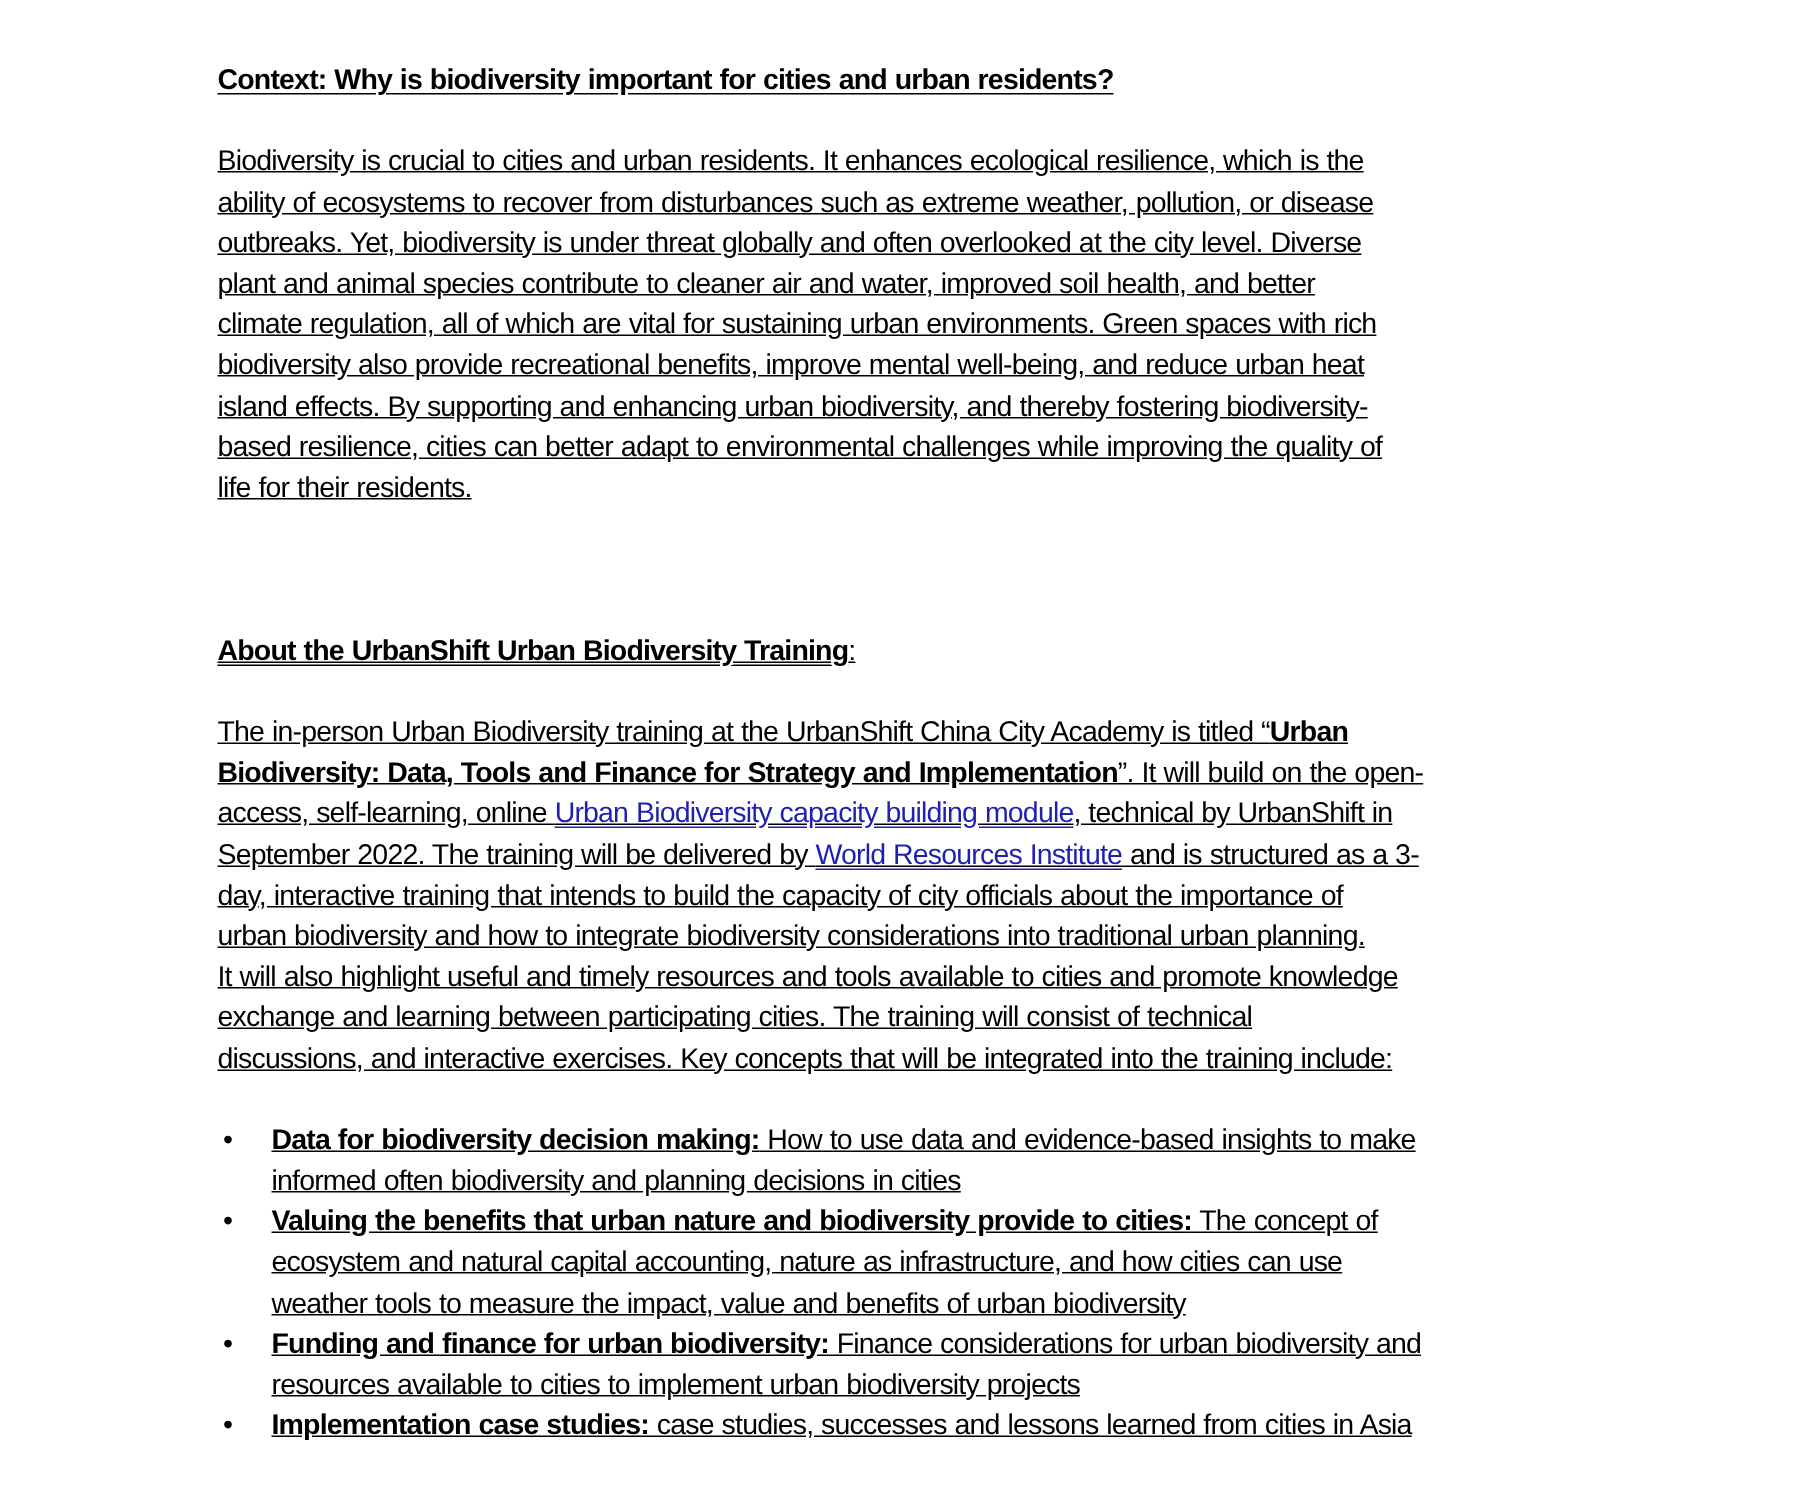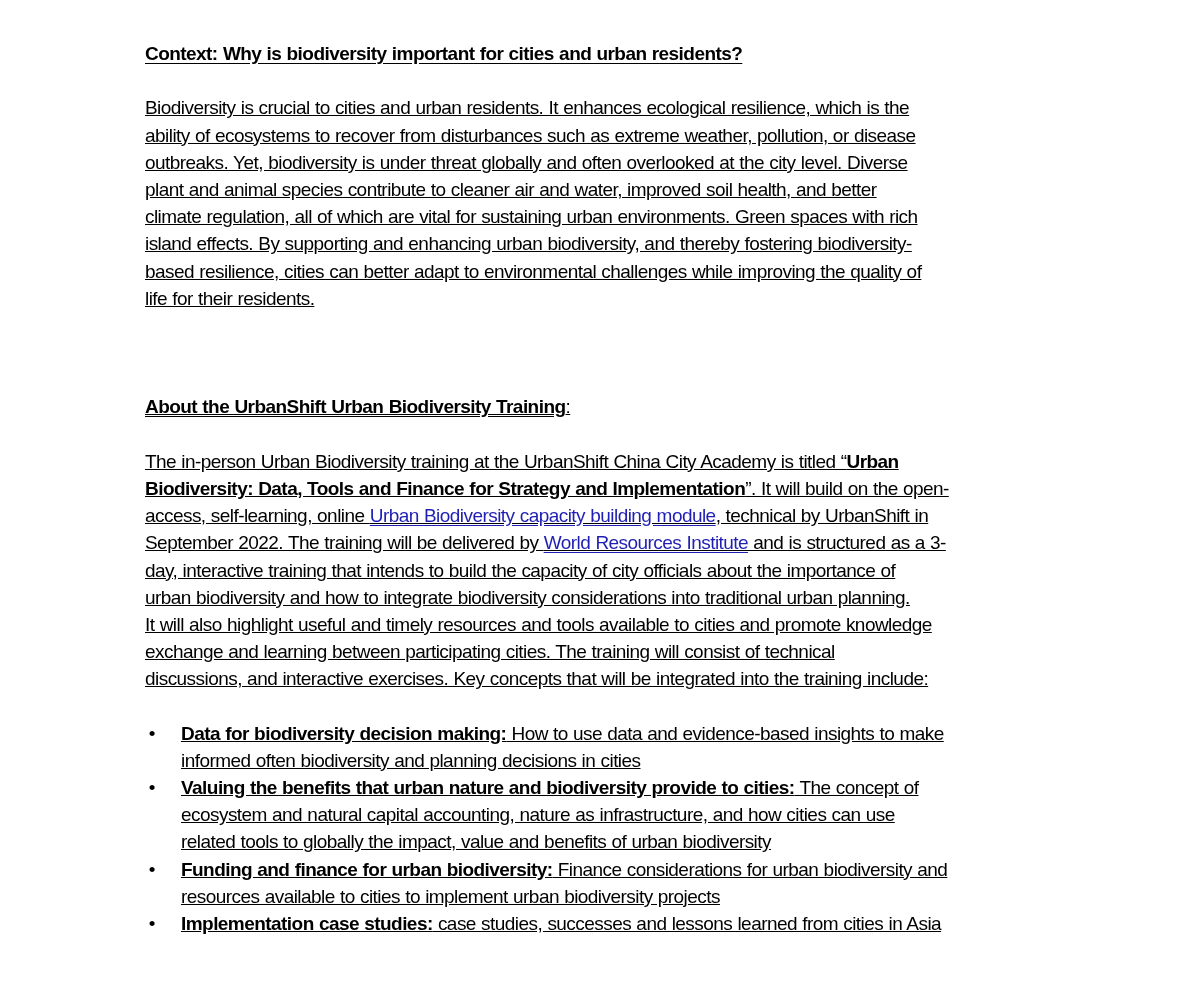--- a/index.html
+++ b/index.html
@@ -69,20 +69,21 @@
 <div class="page">
 
   <div class="line heading">Context: Why is biodiversity important for cities and urban residents? </div>
   <div class="gap-1"></div>
   <div>
     <div class="line">Biodiversity is crucial to cities and urban residents. It enhances ecological resilience, which is the</div>
     <div class="line">ability of ecosystems to recover from disturbances such as extreme weather, pollution, or disease</div>
     <div class="line">outbreaks. Yet, biodiversity is under threat globally and often overlooked at the city level. Diverse</div>
     <div class="line">plant and animal species contribute to cleaner air and water, improved soil health, and better</div>
     <div class="line">climate regulation, all of which are vital for sustaining urban environments. Green spaces with rich</div>
+    <div class="line">biodiversity also provide recreational benefits, improve mental well-being, and reduce urban heat</div>
     <div class="line">island effects. By supporting and enhancing urban biodiversity, and thereby fostering biodiversity-</div>
     <div class="line">based resilience, cities can better adapt to environmental challenges while improving the quality of</div>
     <div class="line">life for their residents.</div>
   </div>
 
   <div class="gap-big"></div>
 
   <div class="line">
     <span class="heading">About the UrbanShift Urban Biodiversity Training</span><span>:</span>
   </div>
@@ -115,21 +116,21 @@
     <div class="bullet-item">
       <span class="bullet-dot">•</span>
       <div class="line"><span class="bold">Data for biodiversity decision making:</span><span> How to use data and evidence-based insights to make</span></div>
       <div class="line">informed often biodiversity and planning decisions in cities</div>
     </div>
 
     <div class="bullet-item">
       <span class="bullet-dot">•</span>
       <div class="line"><span class="bold">Valuing the benefits that urban nature and biodiversity provide to cities:</span><span> The concept of</span></div>
       <div class="line">ecosystem and natural capital accounting, nature as infrastructure, and how cities can use</div>
-      <div class="line">related tools to globally the impact, value and benefits of urban biodiversity</div>
+      <div class="line">weather tools to measure the impact, value and benefits of urban biodiversity</div>
     </div>
 
     <div class="bullet-item">
       <span class="bullet-dot">•</span>
       <div class="line"><span class="bold">Funding and finance for urban biodiversity:</span><span> Finance considerations for urban biodiversity and</span></div>
       <div class="line">resources available to cities to implement urban biodiversity projects</div>
     </div>
 
     <div class="bullet-item">
       <span class="bullet-dot">•</span>

